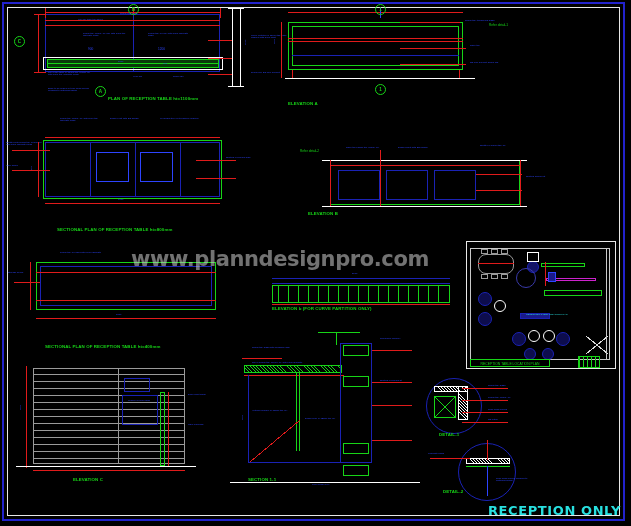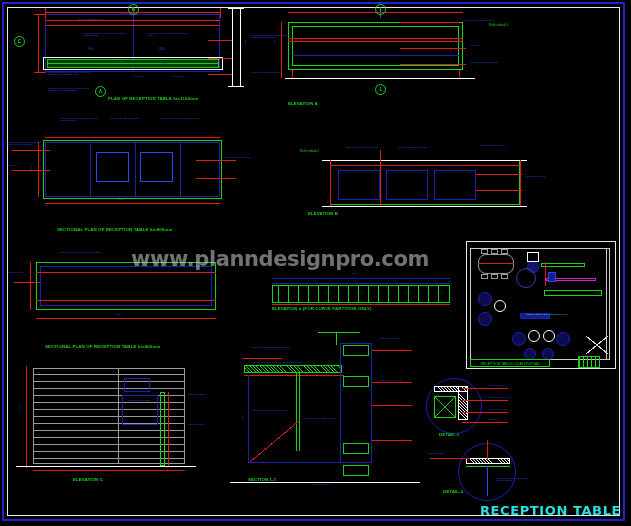--- a/index.html
+++ b/index.html
@@ -389,15 +389,15 @@
     <div class="rect c-green" style="left:578px;top:356px;width:22px;height:12px;background:repeating-linear-gradient(90deg,#17d417 0 1px,transparent 1px 4px);"></div>
     <div class="ln c-white" style="left:586px;top:336px;width:22px;height:18px;
          background:linear-gradient(to bottom right,transparent 48%,#dcdcdc 48%,#dcdcdc 52%,transparent 52%),
                     linear-gradient(to top right,transparent 48%,#dcdcdc 48%,#dcdcdc 52%,transparent 52%);"></div>
     <div class="vl c-white" style="left:606px;top:248px;height:112px;border-color:#c9c9c9;"></div>
   </div>
   <div class="locplan-lbl">RECEPTION TABLE LOCATION PLAN</div>
 
   <div class="wm">www.planndesignpro.com</div>
 
-  <div class="titleblk">RECEPTION TABLE</div>
+  <div class="titleblk">RECEPTION ONLY</div>
 
 </div>
 
 </body></html>

